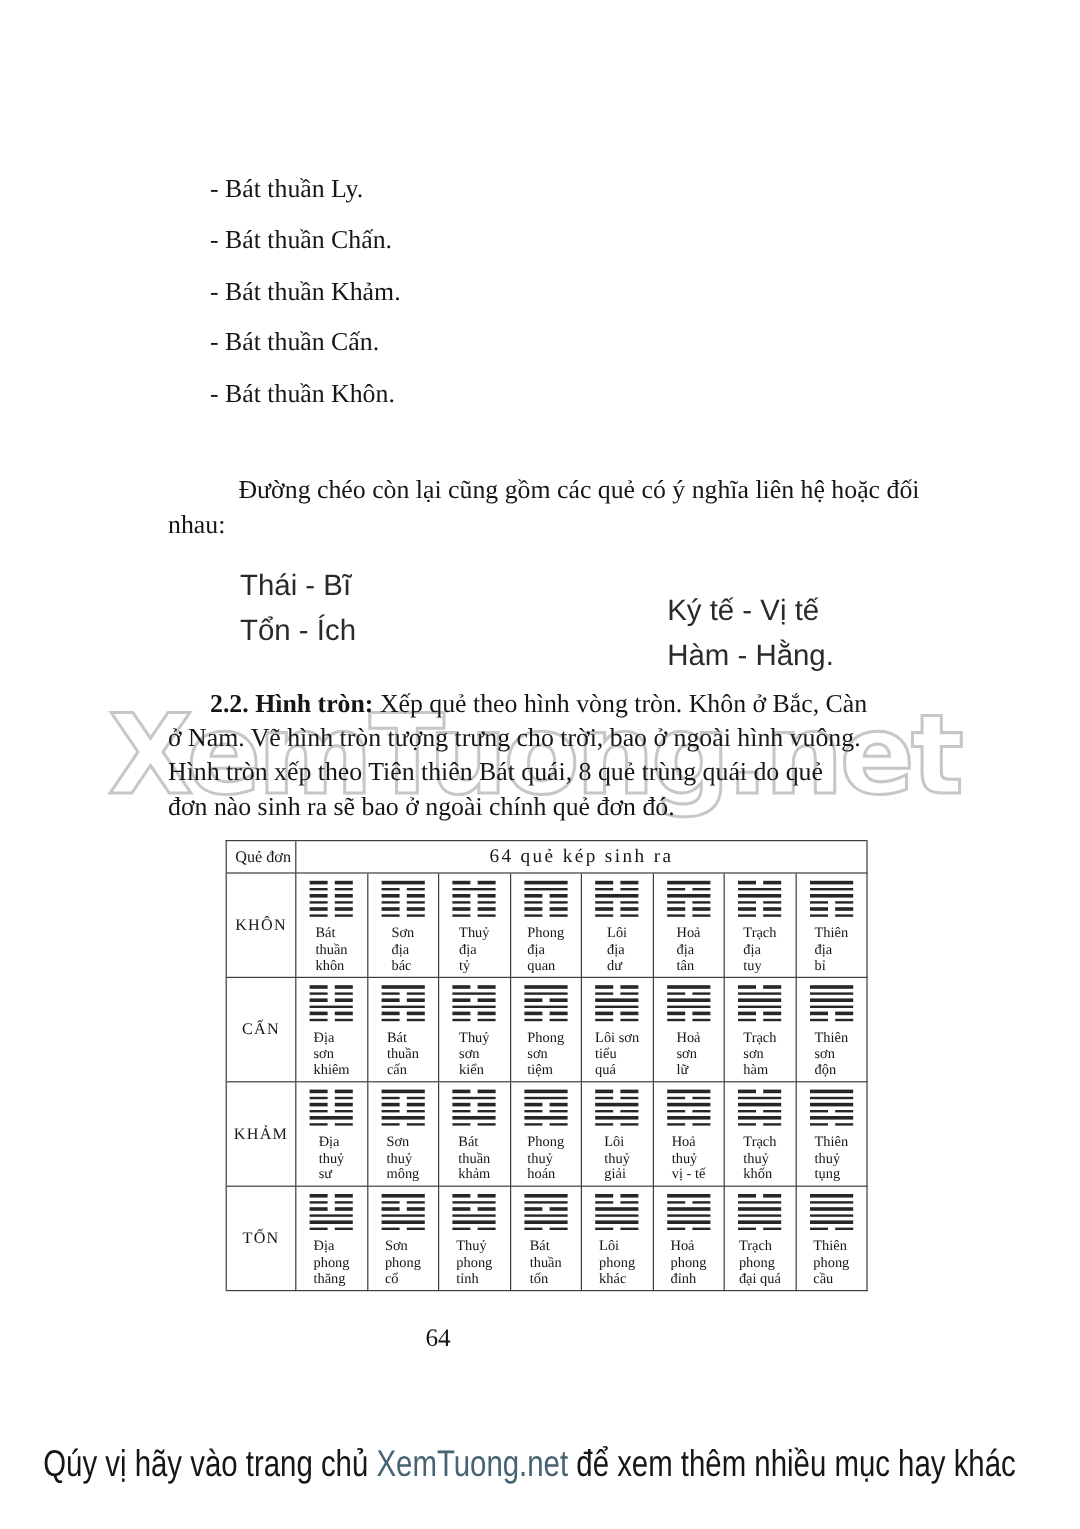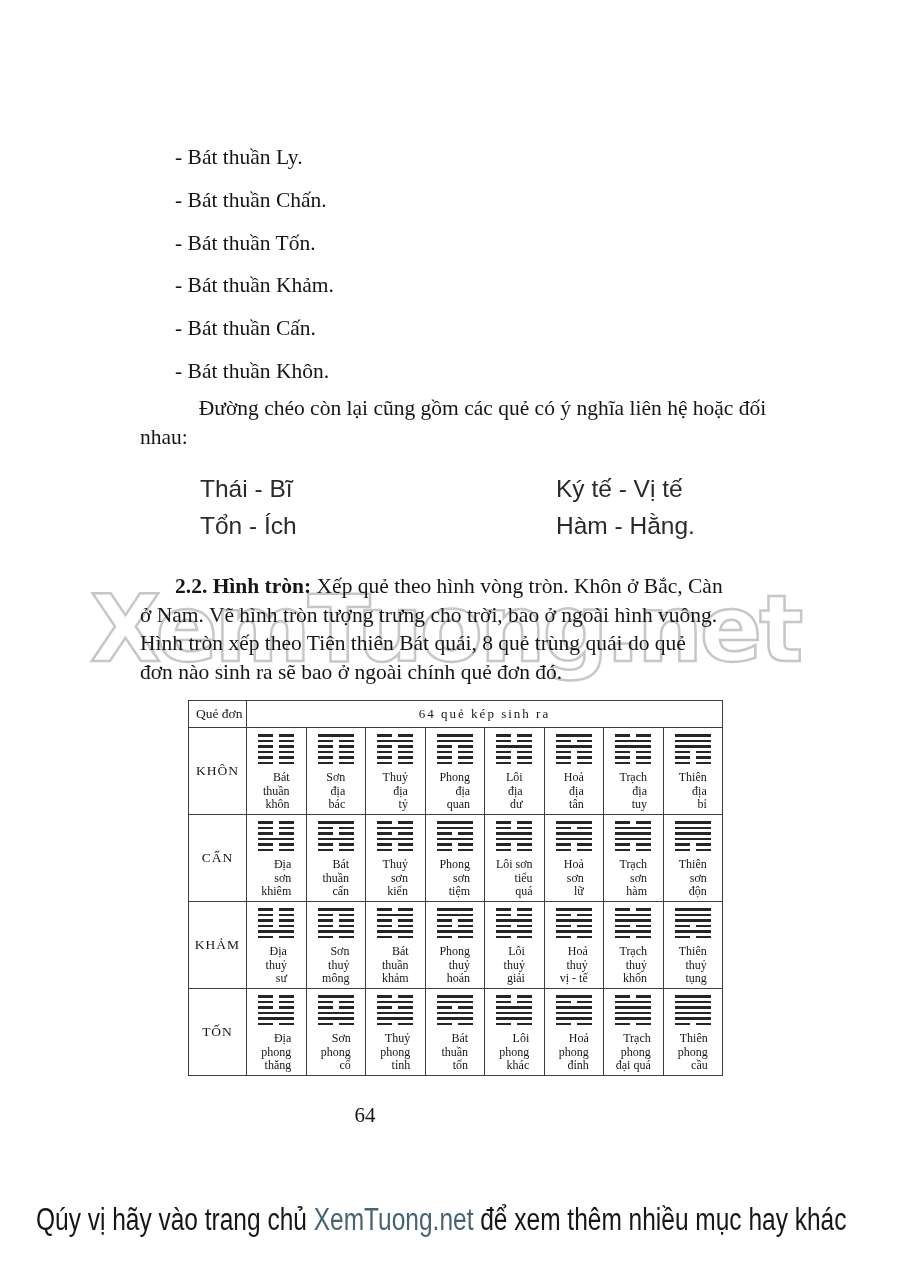--- a/index.html
+++ b/index.html
@@ -15,64 +15,63 @@
   
   .btlist{position:absolute;left:175px;top:136px;font-size:21.5px;line-height:42.8px;}
 
   
   .para{position:absolute;left:140px;top:394px;width:650px;font-size:21.5px;line-height:29px;}
   .para .l1{margin-left:35px;text-align:center;}
 
   
   .pairs-left{position:absolute;left:200px;top:470px;font-family:"Liberation Sans",sans-serif;
               font-size:24.5px;line-height:37px;color:#2a2a2a;}
-  .pairs-right{position:absolute;left:556px;top:470px;font-family:"Liberation Sans",sans-serif;
+  .pairs-right{position:absolute;left:556px;top:491px;font-family:"Liberation Sans",sans-serif;
                font-size:24.5px;line-height:37px;color:#2a2a2a;}
 
   
   .sec22{position:absolute;left:140px;top:572px;width:660px;font-size:21.5px;line-height:28.6px;z-index:2;}
   .sec22 .l1{text-indent:35px;}
   .sec22 .bold{font-weight:bold;}
 
   
   #hex-table{position:absolute;left:188px;top:700px;width:534px;height:375px;z-index:2;
              display:grid;grid-template-columns:58px repeat(8,1fr);
              grid-template-rows:27px repeat(4,1fr);
              border-top:1px solid #3d3d3d;border-left:1px solid #3d3d3d;}
   .cell{border-right:1px solid #3d3d3d;border-bottom:1px solid #3d3d3d;overflow:hidden;}
   .corner{display:flex;align-items:center;padding-left:7px;font-size:13.5px;}
   .span-header{grid-column:2/-1;display:flex;align-items:center;justify-content:center;
-               font-size:13px;letter-spacing:2px;text-align:right;}
+               font-size:16px;letter-spacing:2px;text-align:right;}
   .rowlabel{display:flex;align-items:center;justify-content:center;font-size:13.5px;letter-spacing:1px;}
   .datacell{display:flex;flex-direction:column;align-items:center;padding-top:6px;}
   .hex{margin-bottom:4px;}
   .hline{width:36px;height:2.5px;background:#262626;margin:0 0 3px 0;}
   .hline.broken{background:none;display:flex;justify-content:space-between;}
   .hline.broken i{display:block;width:15px;height:2.5px;background:#262626;}
-  .hname{font-size:12px;line-height:13.5px;text-align:right;white-space:nowrap;}
+  .hname{font-size:12px;line-height:13.5px;text-align:left;white-space:nowrap;}
 
   
   .pagenum{position:absolute;left:0;top:1103px;width:730px;text-align:center;font-size:21px;}
 
   
   .footer{position:absolute;left:36px;top:1202px;font-family:"Liberation Sans",sans-serif;
           font-size:31px;white-space:nowrap;color:#161616;
           transform:scaleX(0.79);transform-origin:0 50%;}
 </style>
 </head>
 <body>
 
 <div class="page">
 
   <div class="watermark">XemTuong.net</div>
 
   <div class="btlist">
     <div>- Bát thuần Ly.</div>
     <div>- Bát thuần Chấn.</div>
-    <div>- Bát thuần Tốn.</div>
     <div>- Bát thuần Khảm.</div>
     <div>- Bát thuần Cấn.</div>
     <div>- Bát thuần Khôn.</div>
   </div>
 
   <div class="para">
     <div class="l1">Đường chéo còn lại cũng gồm các quẻ có ý nghĩa liên hệ hoặc đối</div>
     <div>nhau:</div>
   </div>
 

